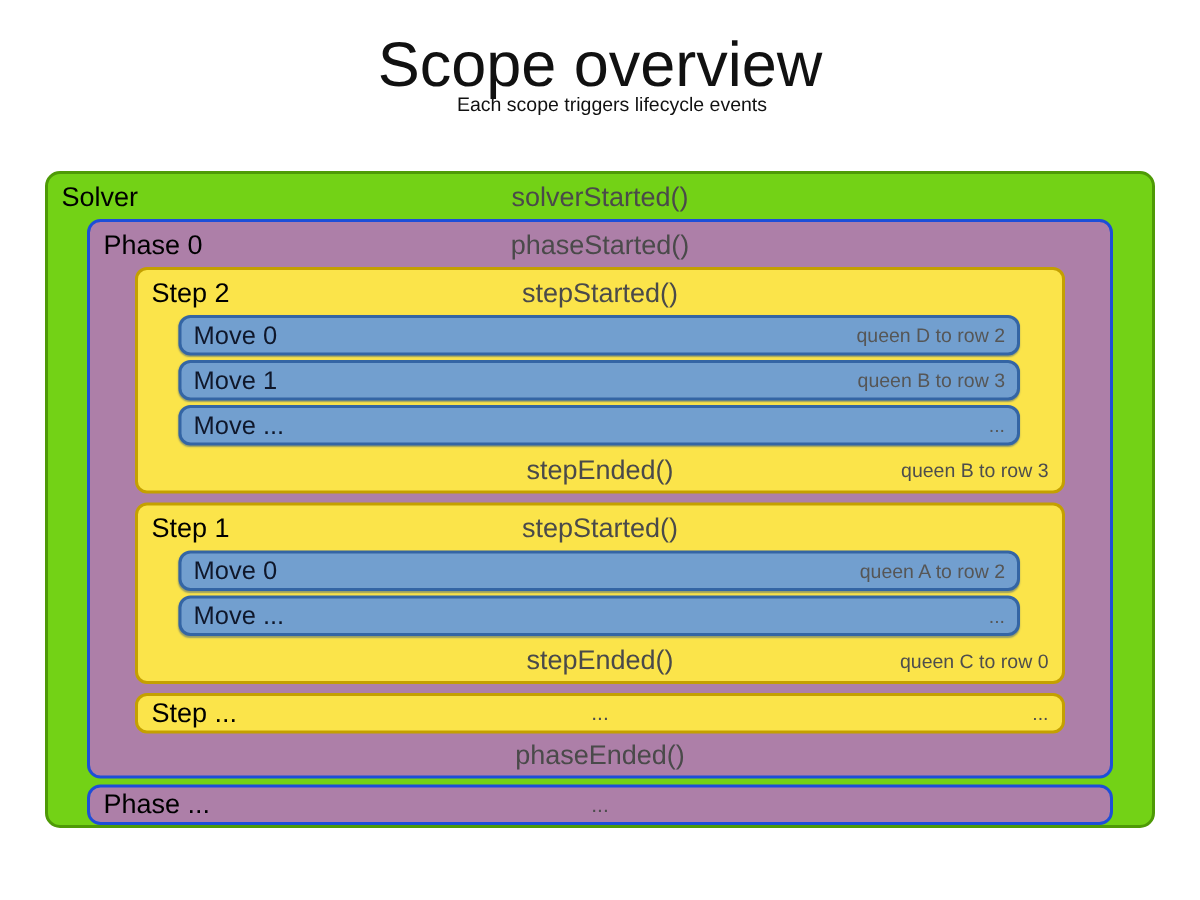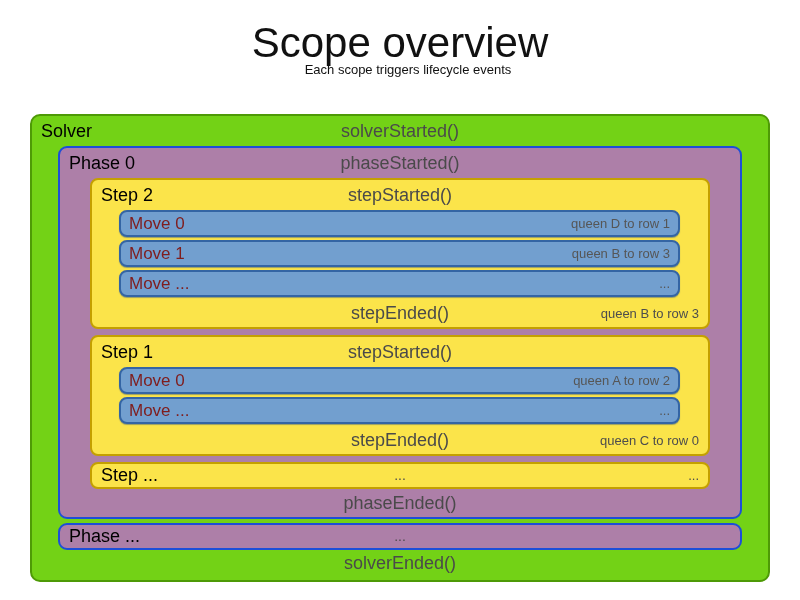--- a/index.html
+++ b/index.html
@@ -67,21 +67,21 @@
     font-size: 18px;
     color: #000000;
     white-space: nowrap;
   }
   .scope-event {
     display: block;
     text-align: center;
     font-size: 18px;
     color: #4A4A4A;
   }
-  .move-label { font-size: 17px; color: #7f1d1d; }
+  .move-label { font-size: 17px; color: #0f172a; }
   .move-detail { font-size: 13px; color: #565656; }
   .ended-row {
     position: relative;
     height: 27px;
     line-height: 27px;
   }
   .ended-row .scope-event { line-height: 27px; }
   .ended-detail {
     position: absolute;
     right: 9px; top: 0;
@@ -134,21 +134,21 @@
       <span class="scope-event">phaseStarted()</span>
     </div>
 
     <div class="box step-box">
       <div class="scope-header">
         <span class="scope-label">Step 2</span>
         <span class="scope-event">stepStarted()</span>
       </div>
       <div class="box move-box">
         <span class="move-label">Move 0</span>
-        <span class="move-detail">queen D to row 1</span>
+        <span class="move-detail">queen D to row 2</span>
       </div>
       <div class="box move-box">
         <span class="move-label">Move 1</span>
         <span class="move-detail">queen B to row 3</span>
       </div>
       <div class="box move-box">
         <span class="move-label">Move ...</span>
         <span class="move-detail">...</span>
       </div>
       <div class="ended-row">
@@ -186,17 +186,14 @@
       <span class="scope-event">phaseEnded()</span>
     </div>
 
   </div>
 
   <div class="box phase-box phase-more-box more-row">
     <span class="scope-label">Phase ...</span>
     <span class="more-center">...</span>
   </div>
 
-  <div class="ended-row solver-ended-row">
-    <span class="scope-event">solverEnded()</span>
-  </div>
 
 </div>
 
 </body></html>

